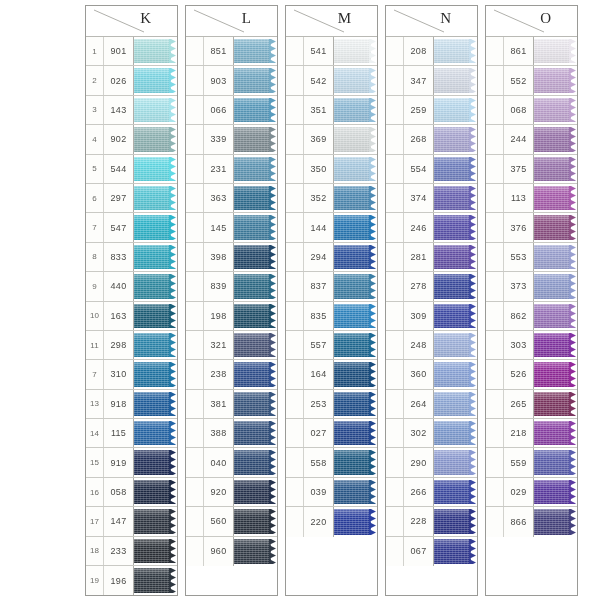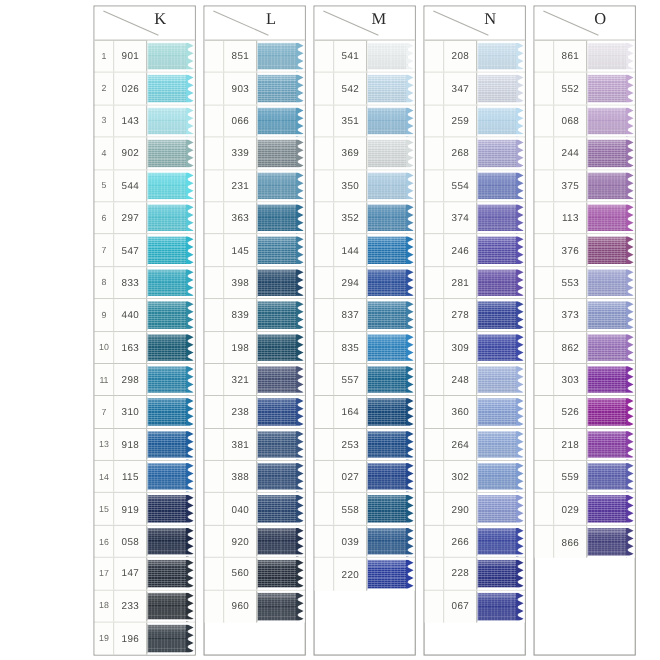--- a/index.html
+++ b/index.html
@@ -1420,20 +1420,36 @@
               </div>
               <svg class="zig" viewBox="0 0 8 28" preserveAspectRatio="none">
                 <polygon points="0,0 7,3.5 0,7 7,10.5 0,14 7,17.5 0,21 7,24.5 0,28" fill="#93299a"></polygon>
               </svg>
               <div class="gap top"></div>
               <div class="gap bot"></div>
             </div>
           </div>
           <div class="row">
             <div class="numcell blank"></div>
+            <div class="codecell">265</div>
+            <div class="swatchcell">
+              <div class="swatch">
+                <div class="body" style="background: rgb(124, 53, 96);"></div>
+                <div class="weave"></div>
+                <div class="shade"></div>
+              </div>
+              <svg class="zig" viewBox="0 0 8 28" preserveAspectRatio="none">
+                <polygon points="0,0 7,3.5 0,7 7,10.5 0,14 7,17.5 0,21 7,24.5 0,28" fill="#7c3560"></polygon>
+              </svg>
+              <div class="gap top"></div>
+              <div class="gap bot"></div>
+            </div>
+          </div>
+          <div class="row">
+            <div class="numcell blank"></div>
             <div class="codecell">218</div>
             <div class="swatchcell">
               <div class="swatch">
                 <div class="body" style="background: rgb(138, 63, 166);"></div>
                 <div class="weave"></div>
                 <div class="shade"></div>
               </div>
               <svg class="zig" viewBox="0 0 8 28" preserveAspectRatio="none">
                 <polygon points="0,0 7,3.5 0,7 7,10.5 0,14 7,17.5 0,21 7,24.5 0,28" fill="#8a3fa6"></polygon>
               </svg>

